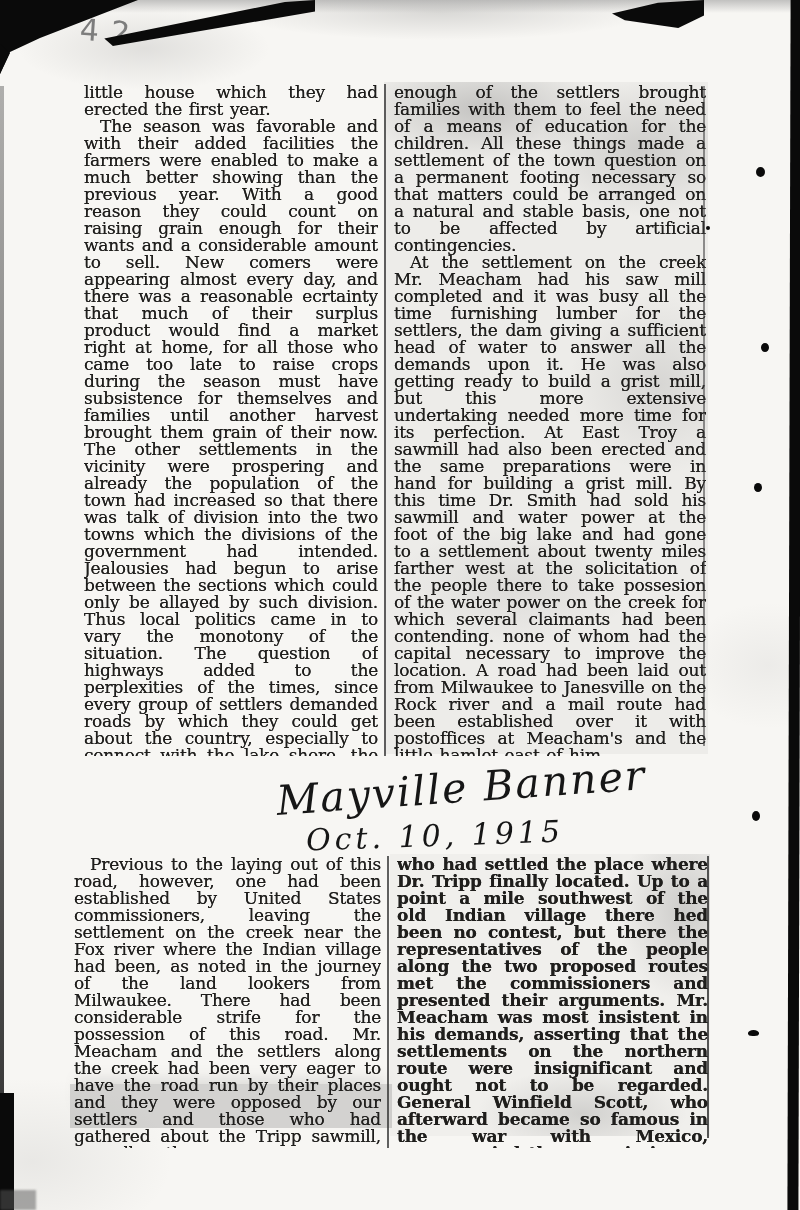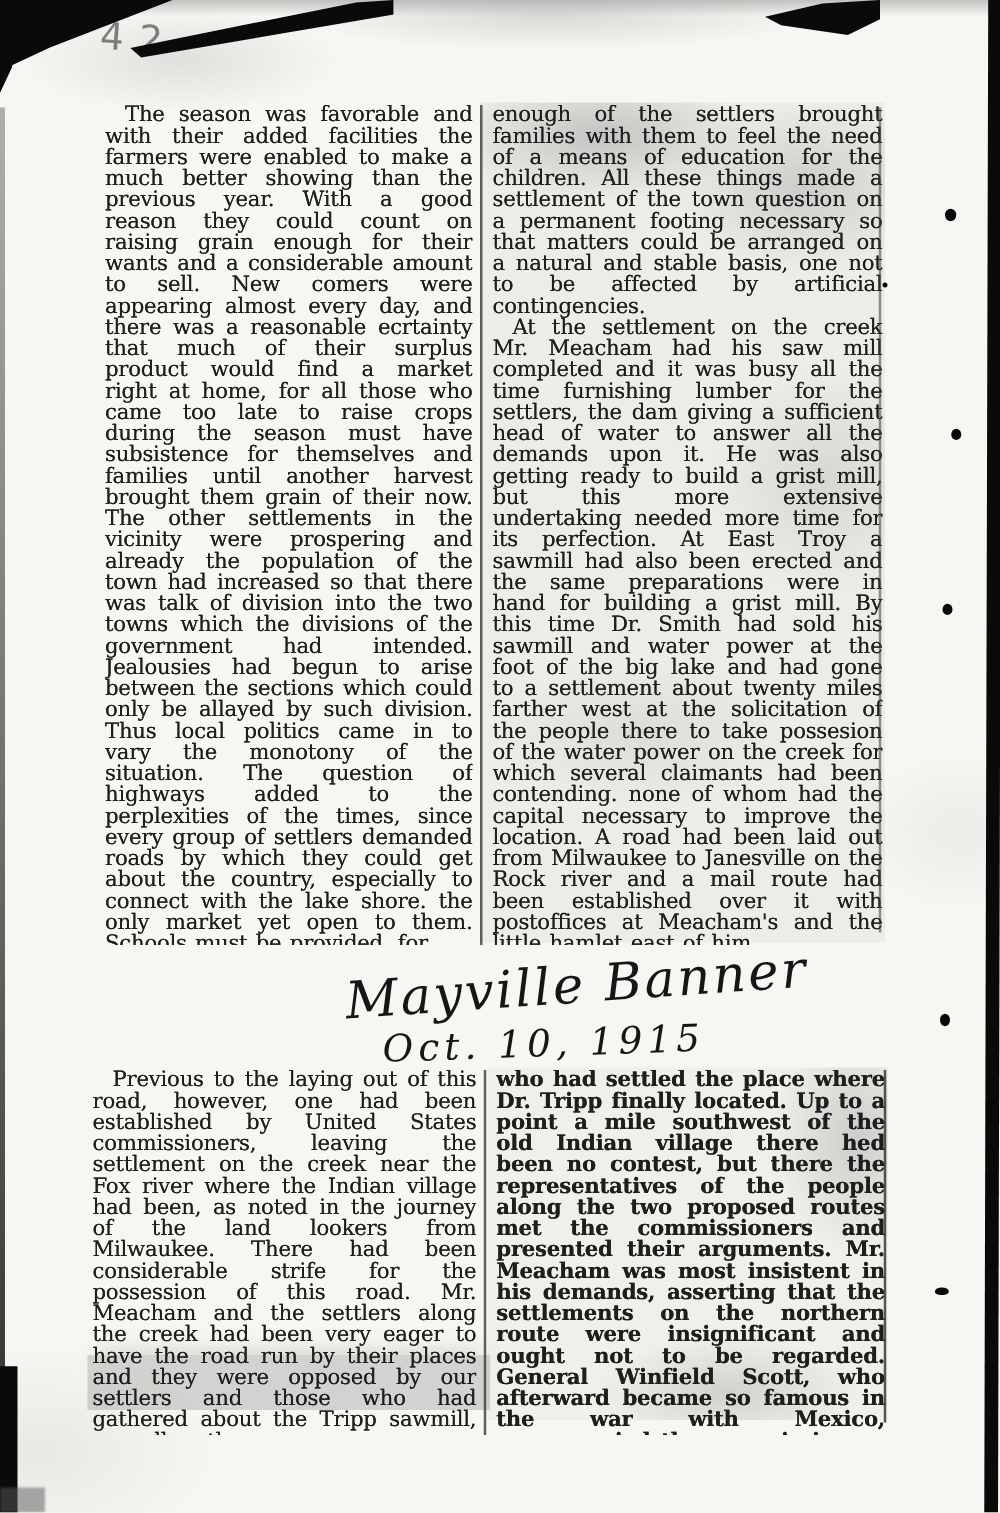--- a/index.html
+++ b/index.html
@@ -108,20 +108,21 @@
 <div class="top-edge-band"></div>
 
 <div class="shade shade-top-right"></div>
 <div class="shade shade-bottom-left-band"></div>
 <div class="shade shade-bottom-right"></div>
 
 <div id="page-num">42</div>
 
 <div class="article" id="article-top">
   <div class="col col-a">
+    <p>little house which they had erected the first year.</p>
     <p class="indent">The season was favorable and with their added facilities the farmers were enabled to make a much better showing than the previous year. With a good reason they could count on raising grain enough for their wants and a considerable amount to sell. New comers were appearing almost every day, and there was a reasonable ecrtainty that much of their surplus product would find a market right at home, for all those who came too late to raise crops during the season must have subsistence for themselves and families until another harvest brought them grain of their now. The other settlements in the vicinity were prospering and already the population of the town had increased so that there was talk of division into the two towns which the divisions of the government had intended. Jealousies had begun to arise between the sections which could only be allayed by such division. Thus local politics came in to vary the monotony of the situation. The question of highways added to the perplexities of the times, since every group of settlers demanded roads by which they could get about the country, especially to connect with the lake shore. the only market yet open to them. Schools must be provided, for</p>
   </div>
   <div class="divider"></div>
   <div class="col col-b">
     <p>enough of the settlers brought families with them to feel the need of a means of education for the children. All these things made a settlement of the town question on a permanent footing necessary so that matters could be arranged on a natural and stable basis, one not to be affected by artificial contingencies.</p>
     <p class="indent">At the settlement on the creek Mr. Meacham had his saw mill completed and it was busy all the time furnishing lumber for the settlers, the dam giving a sufficient head of water to answer all the demands upon it. He was also getting ready to build a grist mill, but this more extensive undertaking needed more time for its perfection. At East Troy a sawmill had also been erected and the same preparations were in hand for building a grist mill. By this time Dr. Smith had sold his sawmill and water power at the foot of the big lake and had gone to a settlement about twenty miles farther west at the solicitation of the people there to take possesion of the water power on the creek for which several claimants had been contending. none of whom had the capital necessary to improve the location. A road had been laid out from Milwaukee to Janesville on the Rock river and a mail route had been established over it with postoffices at Meacham's and the little hamlet east of him.</p>
   </div>
 </div>
 <div class="edge-rule" id="rule-top-right"></div>
 

